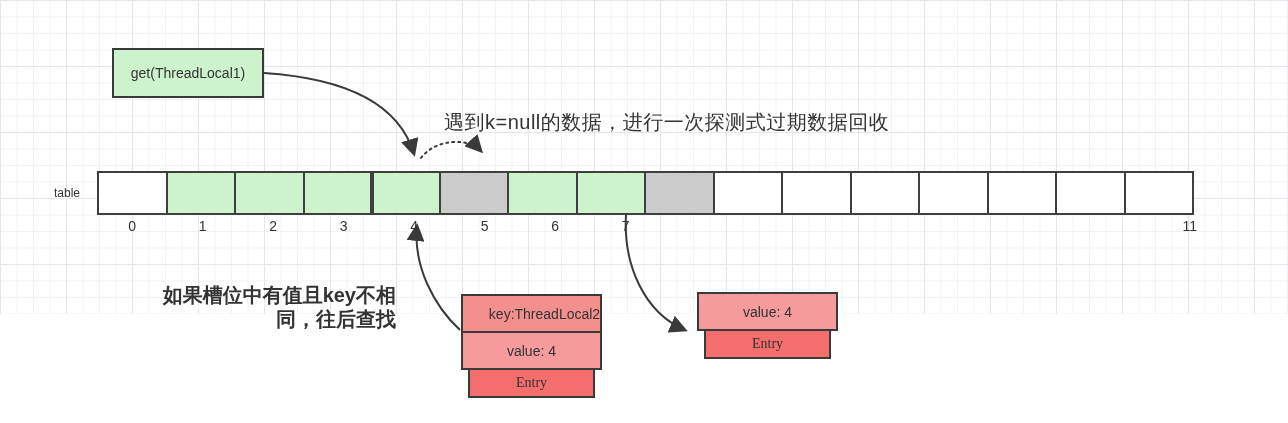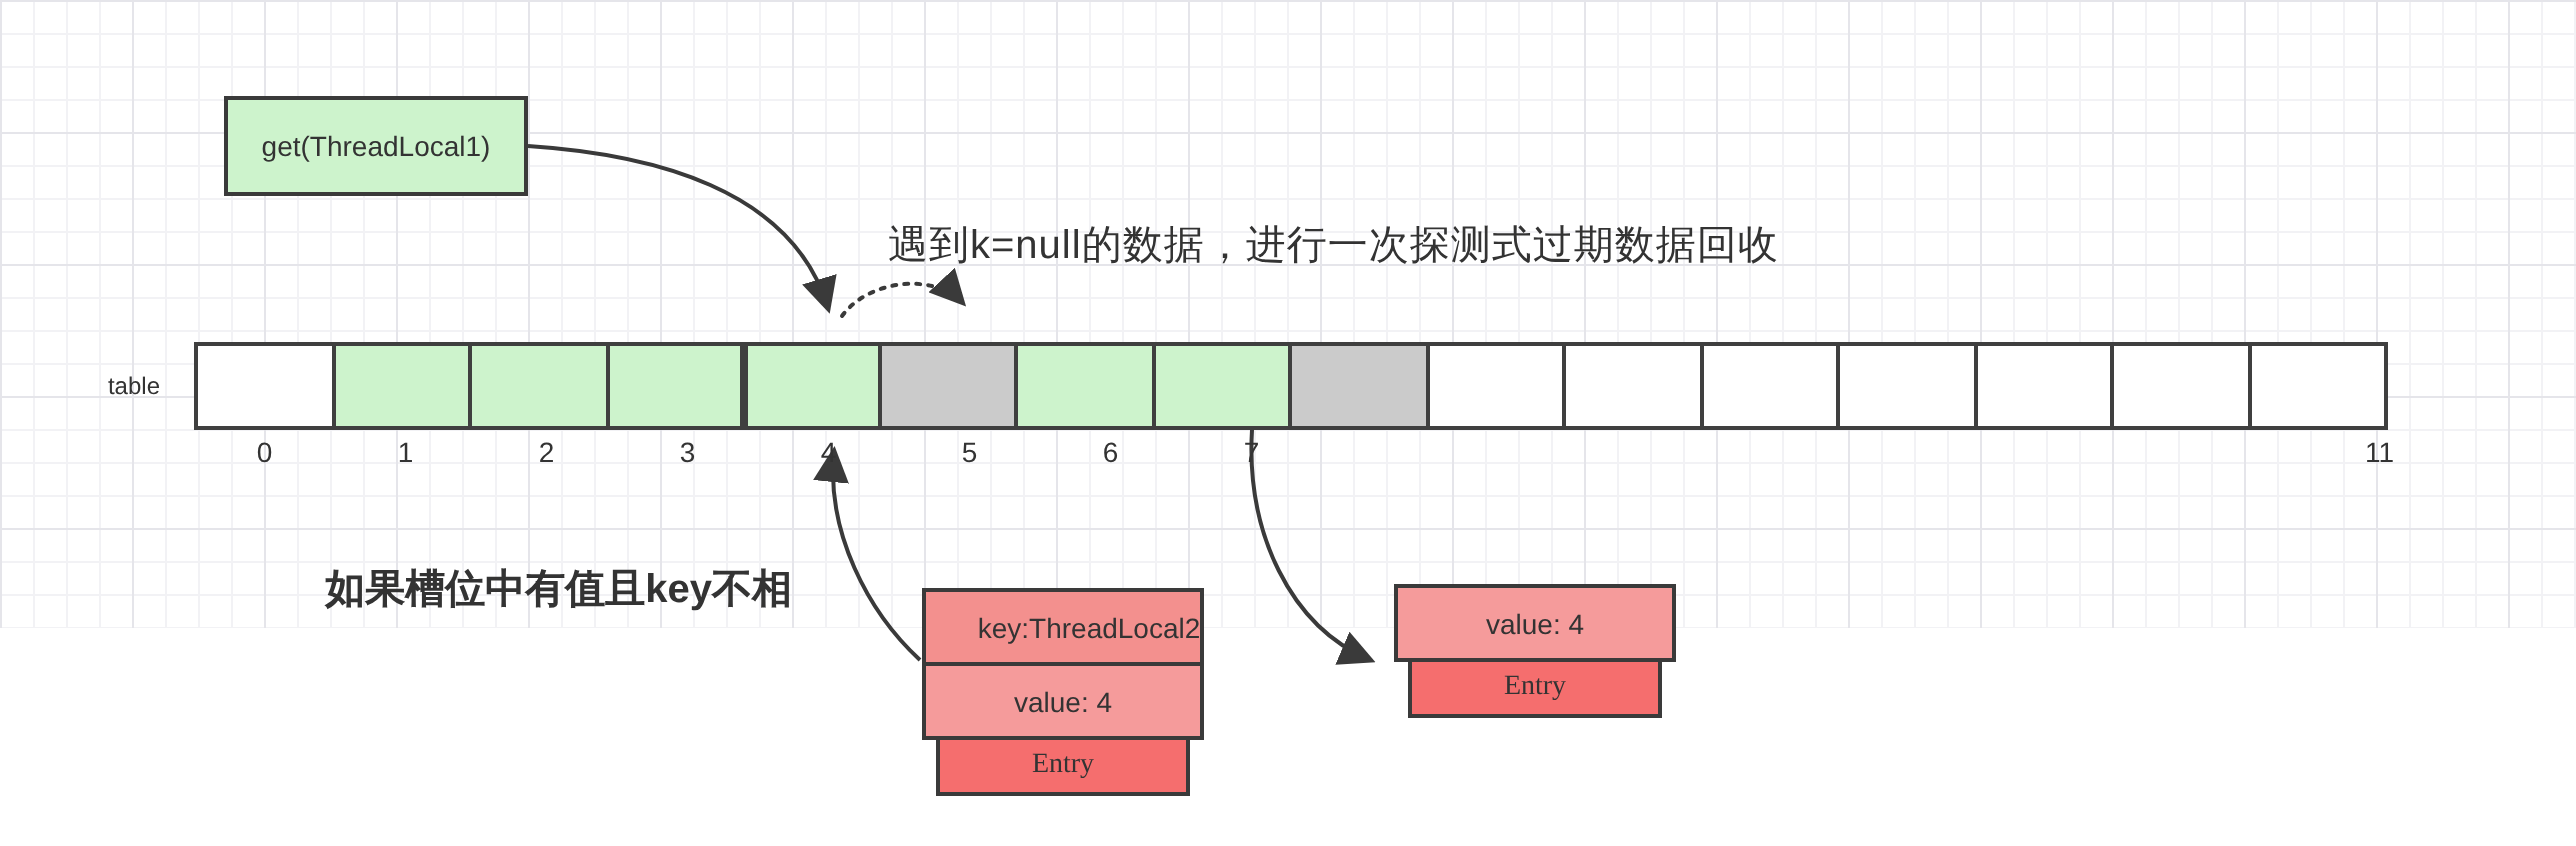--- a/index.html
+++ b/index.html
@@ -127,20 +127,21 @@
       <div class="cell-label"></div>
       <div class="cell-label"></div>
       <div class="cell-label"></div>
       <div class="cell-label"></div>
       <div class="cell-label"></div>
       <div class="cell-label">11</div>
     </div>
 
   <div class="abs note-left">
     <div>如果槽位中有值且key不相</div>
+    <div>同，往后查找</div>
   </div>
 
   <div class="abs entry-box" style="left:461px;top:294px;">
     <div class="entry-row key-row" style="background: rgb(243, 144, 142); padding-left: 26px;">
       <span>key:ThreadLocal2</span>
     </div>
     <div class="entry-row value-row" style="background: rgb(245, 155, 155);">
       <span>value: 4</span>
     </div>
     <div class="entry-row entry-tag" style="background: rgb(245, 110, 110);">

